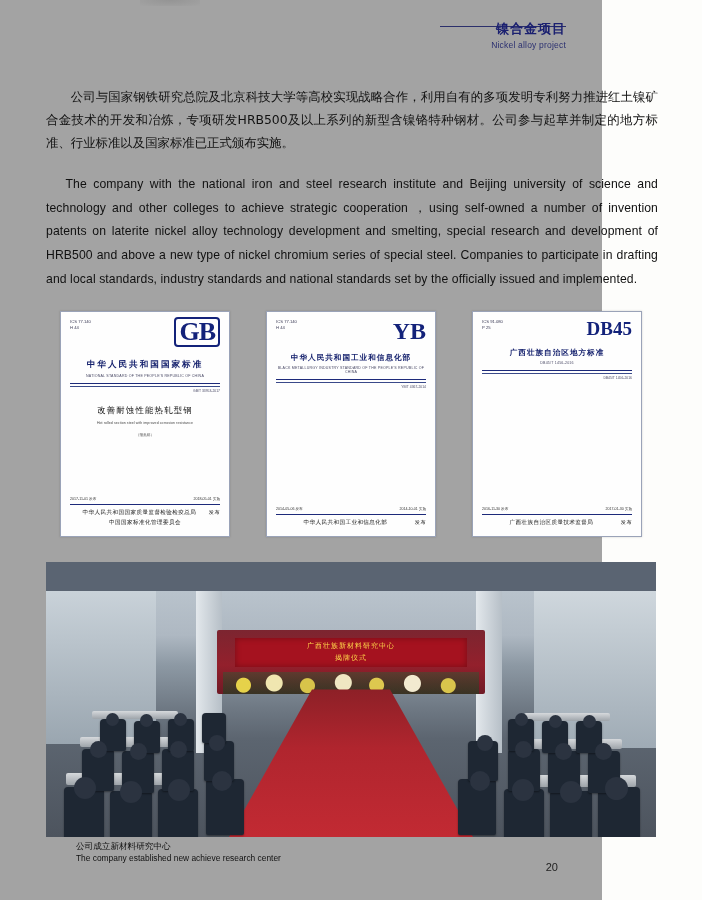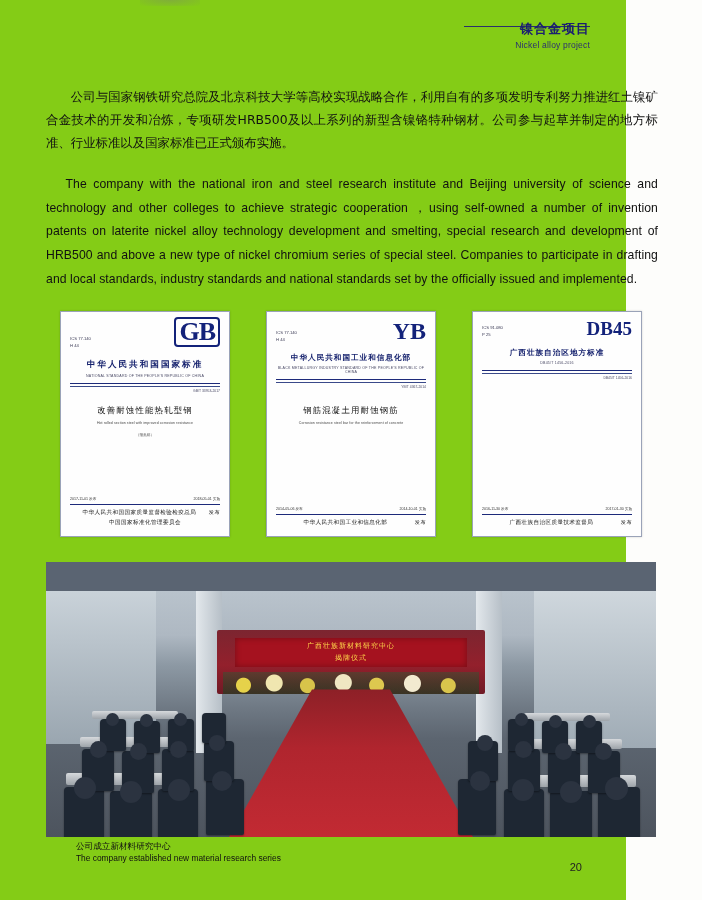--- a/index.html
+++ b/index.html
@@ -13,22 +13,21 @@
     font-family: "Liberation Sans", sans-serif;
     color: #1a1a1a;
     position: relative;
     overflow: hidden;
   }
 
   .page {
     position: relative;
     width: 602px;
     height: 900px;
-    background: #84cc16;
-    padding-left: 24px;
+    background: #a3a3a3;
   }
 
   
   .header {
     position: absolute;
     top: 22px;
     right: 36px;
     text-align: right;
     line-height: 1.15;
   }
@@ -95,21 +94,21 @@
     border: 1px solid #9aa3b8;
     box-shadow: 0 0 2px rgba(0,0,0,0.18);
     position: relative;
     box-sizing: border-box;
     padding: 7px 9px;
     overflow: hidden;
   }
   .cert-top {
     display: flex;
     justify-content: space-between;
-    align-items: flex-end;
+    align-items: flex-start;
   }
   .cert-code {
     font-size: 4.2px;
     color: #3a3a55;
     line-height: 1.5;
     white-space: pre-line;
   }
   .cert-bigmark {
     font-family: "Liberation Serif", serif;
     font-weight: bold;
@@ -427,25 +426,20 @@
       <div class="cert-top">
         <div class="cert-code">ICS 77.140
 H 44</div>
         <div class="cert-bigmark yb">YB</div>
       </div>
       <div class="cert-title-cn small">中华人民共和国工业和信息化部</div>
       <div class="cert-sub-en">BLACK METALLURGY INDUSTRY STANDARD OF THE PEOPLE'S REPUBLIC OF CHINA</div>
       <div class="cert-rule"></div>
       <div class="cert-rule thin"></div>
       <div class="cert-datecode">YB/T 4367-2014</div>
-      <div class="cert-center-block">
-        <div class="cert-name">钢筋混凝土用耐蚀钢筋</div>
-        <div class="cert-name-en">Corrosion resistance steel bar for the reinforcement of concrete</div>
-        <div class="cert-name-note"></div>
-      </div>
       <div class="cert-bottom">
         <div class="cert-dates">
           <span>2014-05-06 发布</span>
           <span>2014-10-01 实施</span>
         </div>
         <div class="cert-bottom-rule"></div>
         <div class="cert-issuer">
           <span class="right">发布</span>
           <div>中华人民共和国工业和信息化部</div>
           <div></div>
@@ -552,18 +546,18 @@
         <div class="ph-head" style="right:94px; top:124px; width:13px; height:13px;"></div>
         <div class="ph-head" style="right:128px; top:122px; width:13px; height:13px;"></div>
         <div class="ph-head" style="right:166px; top:180px; width:20px; height:20px;"></div>
         <div class="ph-head" style="right:163px; top:144px; width:16px; height:16px;"></div>
       </div>
     </div>
   </div>
 
   <div class="photo-caption">
     <div class="cap-cn">公司成立新材料研究中心</div>
-    <div class="cap-en">The company established new material research series</div>
+    <div class="cap-en">The company established new achieve research center</div>
   </div>
 
   <div class="page-number">20</div>
 
 </div>
 
 </body></html>

